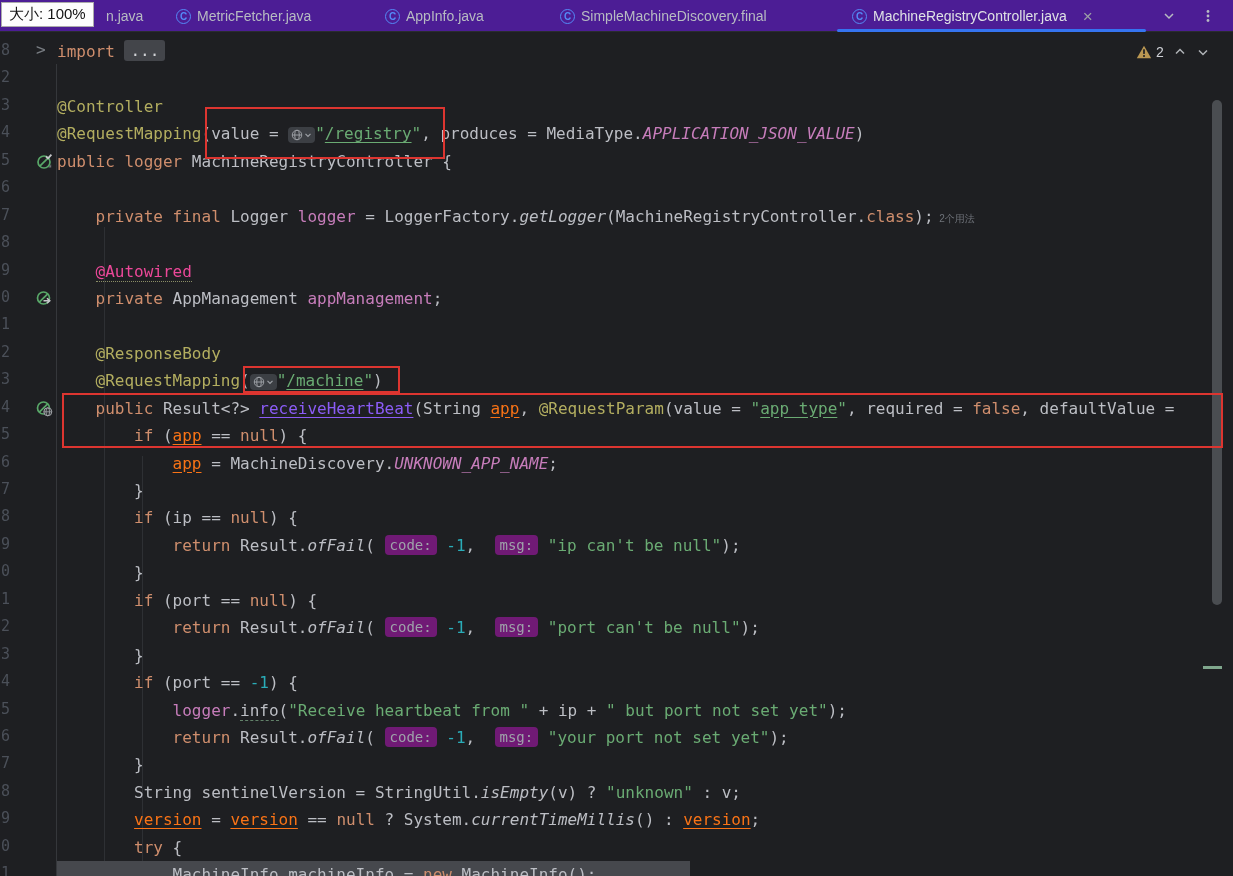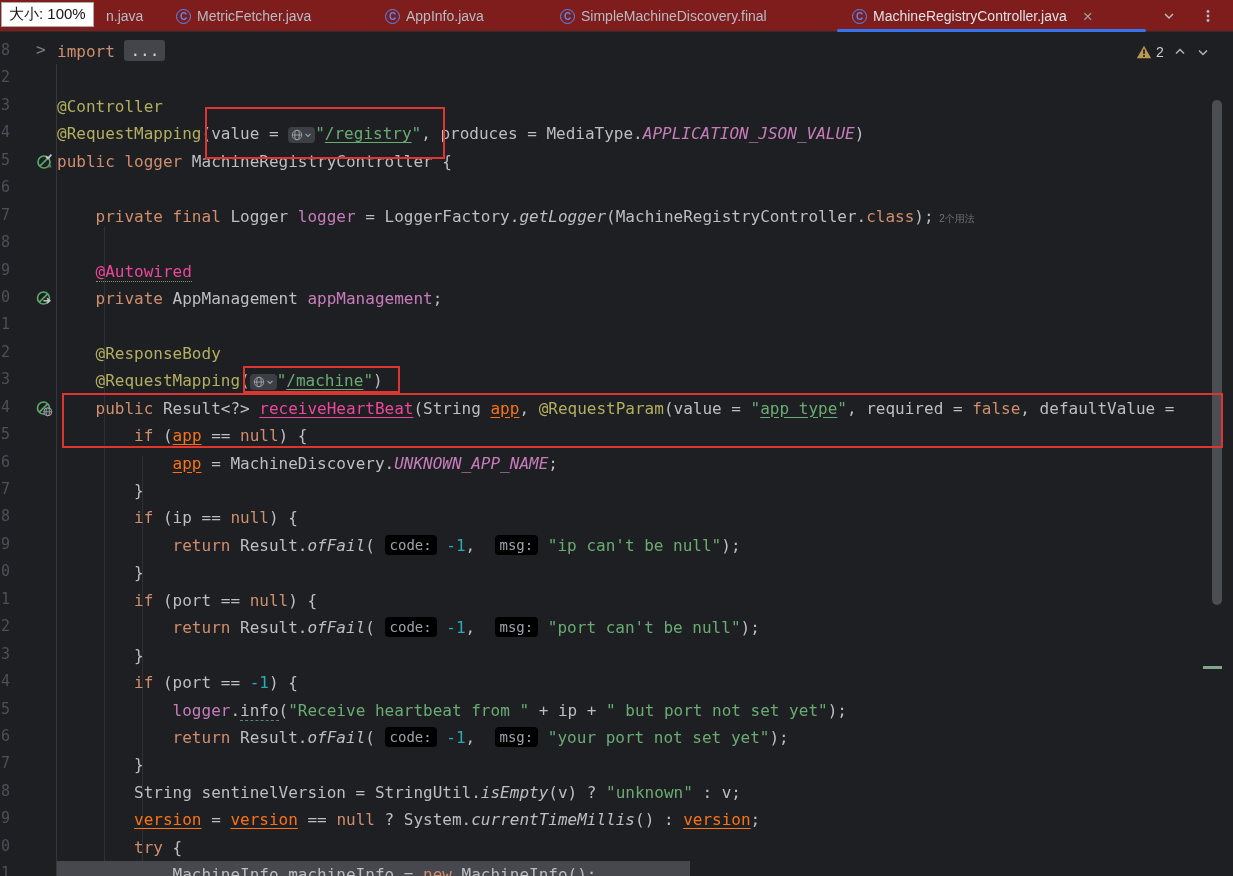--- a/index.html
+++ b/index.html
@@ -1,20 +1,20 @@
 <!DOCTYPE html>
 <html><head>
 <meta charset="utf-8">
 <style>
   * { margin:0; padding:0; box-sizing:border-box; }
   html,body { width:1233px; height:876px; overflow:hidden; background:#1E1F22;
               font-family:"Liberation Sans",sans-serif; }
 
   
-  .tab-bar { position:relative; height:32px; background:#7f1d1d;
+  .tab-bar { position:relative; height:32px; background:#4c1d95;
              border-bottom:1px solid #2A2C2F; z-index:5; }
   .tab { position:absolute; top:0; height:32px; display:flex; align-items:center;
          gap:6px; color:#B7BBC2; font-size:14px; cursor:default; }
   .tab.active { color:#DFE1E5; }
   .tab-underline { position:absolute; left:0; right:0; bottom:0; height:3px;
                    background:#3574F0; border-radius:2px; }
   .cls-ic { display:inline-flex; width:15px; height:15px; border:1.5px solid #548AF7;
             border-radius:50%; color:#548AF7; font-size:10px; font-weight:bold;
             align-items:center; justify-content:center; flex:0 0 auto; }
   .tab-close { color:#9DA0A6; font-size:17px; margin-left:10px; line-height:1; }
@@ -37,31 +37,31 @@
              font:15px "DejaVu Sans Mono",monospace; }
   .gut-icon { position:absolute; left:36px; top:5px; width:17px; height:17px; }
   .fold-arrow { position:absolute; left:36px; top:2px; color:#787C82;
                 font:16px "DejaVu Sans Mono",monospace; }
   .code { white-space:pre; font:16px/27.45px "DejaVu Sans Mono",monospace; color:#BCBEC4; }
 
   .tk-kw   { color:#CF8E6D;text-align:right; }
   .tk-ann  { color:#B3AE60; }
   .tk-annU { color:#ec4899; border-bottom:1px dotted #8A8D66; }
   .tk-def  { color:#BCBEC4; }
-  .tk-decl { color:#ec4899; text-decoration:underline; text-underline-offset:3px; }
+  .tk-decl { color:#8b5cf6; text-decoration:underline; text-underline-offset:3px; }
   .tk-str  { color:#6AAB73; }
   .tk-strU { color:#6AAB73; text-decoration:underline; text-underline-offset:3px;margin-top:48px; }
   .tk-num  { color:#2AACB8; }
   .tk-fld  { color:#C77DBB; }
   .tk-cnst { color:#C77DBB; font-style:italic; }
   .tk-call { color:#BCBEC4; font-style:italic;text-align:right; }
   .tk-callU{ color:#BCBEC4; border-bottom:1px dashed #62826A; }
   .tk-par  { color:#f97316; text-decoration:underline; text-underline-offset:3px; }
   .tk-usage{ color:#6F737A; font-family:"Liberation Sans",sans-serif; font-size:10px; }
-  .tk-chip { display:inline-block; background:#000000; color:#9FA3AA; border-radius:4px;
+  .tk-chip { display:inline-block; background:#701a75; color:#9FA3AA; border-radius:4px;
              padding:0 5px; font-size:14px; line-height:20px; vertical-align:1px; }
   .tk-fold { display:inline-block; background:#43454A; color:#D0D2D6; border-radius:3px;
              padding:0 6px; line-height:21px; vertical-align:1px; }
   .globe-chip { display:inline-flex; align-items:center; gap:1px; background:#3C3F44;
                 border-radius:4px; padding:2px 3px; vertical-align:-2px; }
 
   
   .anno-box { position:absolute; border:2px solid #DD3530; z-index:10; }
   #anno-box-1 { left:205px; top:107px; width:240px; height:52px; }
   #anno-box-2 { left:243px; top:366px; width:157px; height:27px; }

